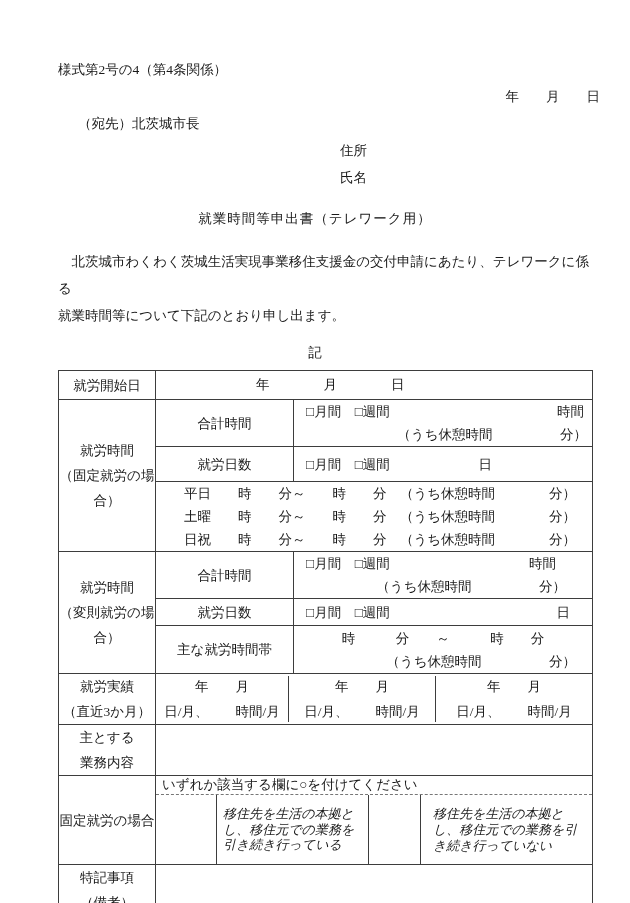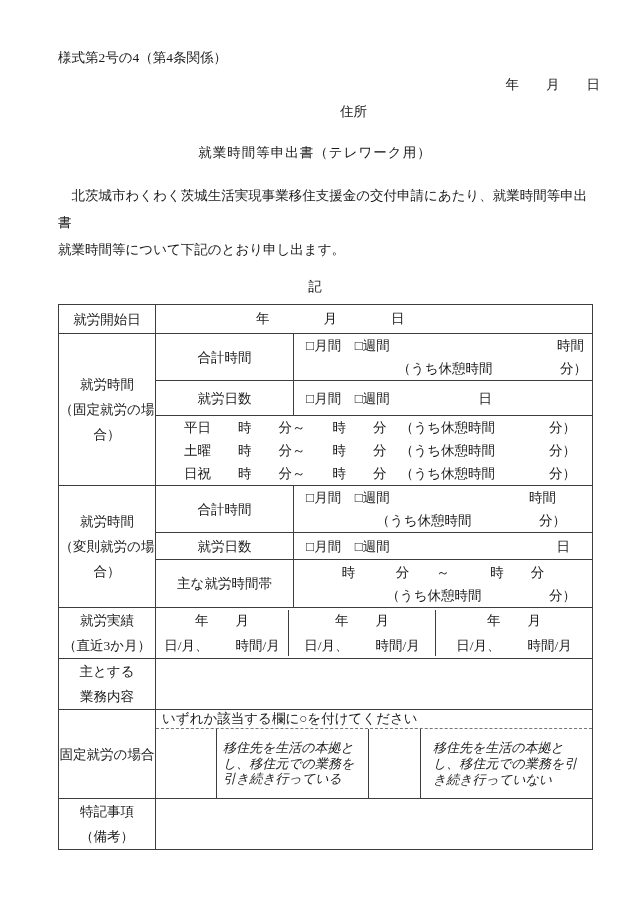--- a/index.html
+++ b/index.html
@@ -4,21 +4,21 @@
 <style>
   html,body { margin:0; padding:0; background:#ffffff; }
   .page {
     position:relative;
     width:630px; height:903px;
     background:#ffffff;
     color:#1a1a1a;
     font-family:"Liberation Serif","DejaVu Serif",serif;
     font-size:13.5px;
     box-sizing:border-box;
-    padding-top:44px;
+    padding-top:56px;
     overflow:hidden;
   }
   .line { line-height:27px; }
   .form-no   { margin-left:58px; }
   .date-line { text-align:right; padding-right:30px; }
   .addressee { margin-left:78px; }
   .addr-line, .name-line { margin-left:340px; }
   .doc-title { text-align:center; margin-top:14px; letter-spacing:1px; }
   .body-text { margin:16px 36px 0 58px; line-height:27px; text-indent:1em; white-space:pre-line; }
   .record-marker { text-align:center; margin-top:10px; }
@@ -63,25 +63,27 @@
                padding:2px 4px 2px 12px; display:flex; align-items:center; box-sizing:border-box; }
   .empty-cell { height:100%; }
 </style>
 </head>
 <body>
 
 <div class="page">
 
   <div class="line form-no">様式第2号の4（第4条関係）</div>
   <div class="line date-line">年　　月　　日</div>
+  <div class="line addressee">（宛先）北茨城市長</div>
   <div class="line addr-line">住所</div>
+  <div class="line name-line">氏名</div>
 
   <div class="line doc-title">就業時間等申出書（テレワーク用）</div>
 
-  <div class="body-text">北茨城市わくわく茨城生活実現事業移住支援金の交付申請にあたり、就業時間等申出書
+  <div class="body-text">北茨城市わくわく茨城生活実現事業移住支援金の交付申請にあたり、テレワークに係る
 就業時間等について下記のとおり申し出ます。</div>
 
   <div class="line record-marker">記</div>
 
   <table class="form">
     <colgroup>
         <col style="width:97px">
         <col style="width:138px">
         <col style="width:299px">
       </colgroup>

